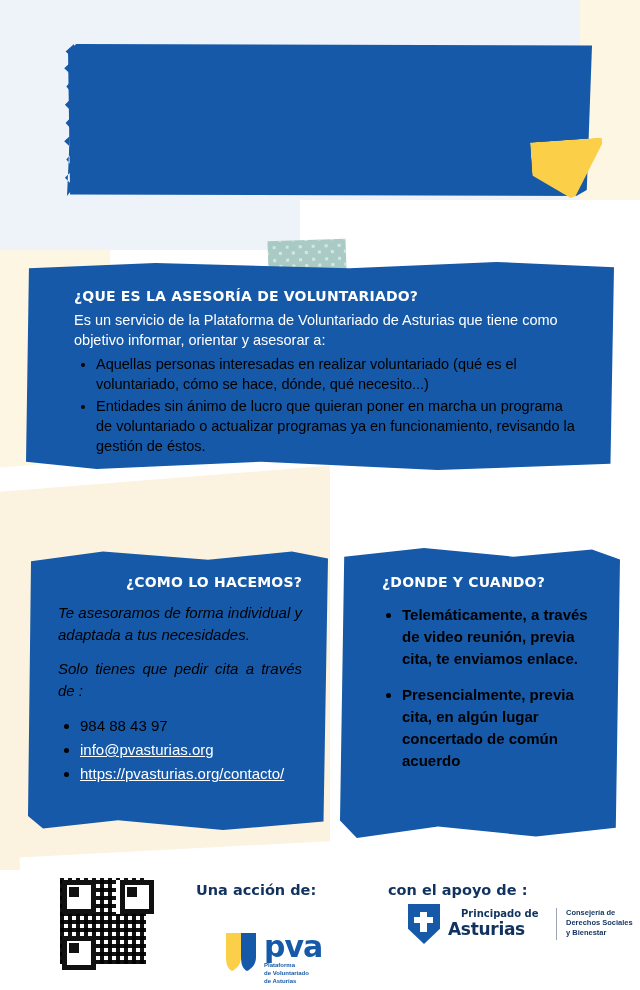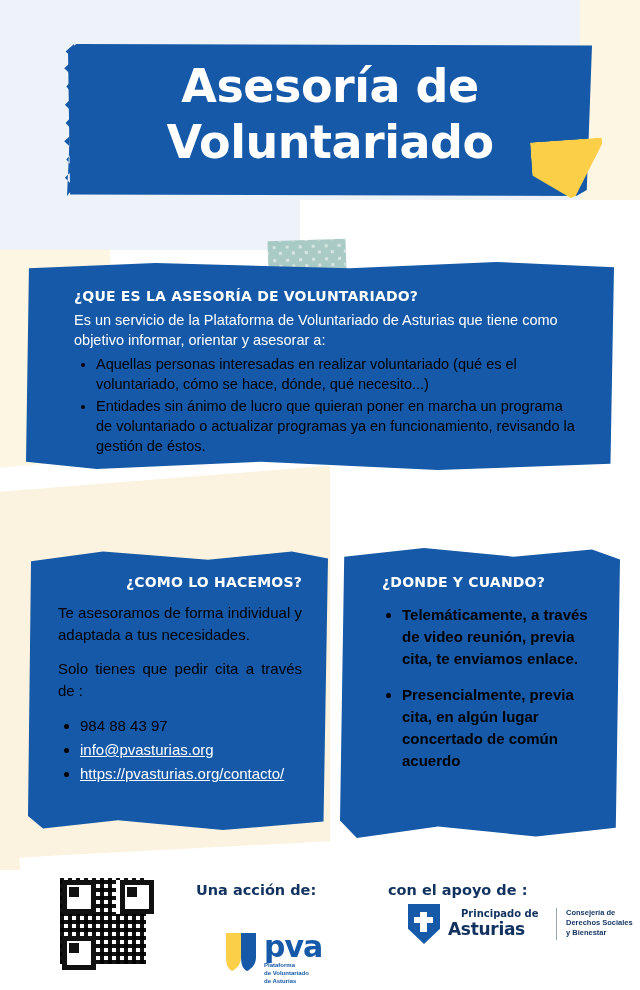--- a/index.html
+++ b/index.html
@@ -193,20 +193,21 @@
   
   .how-title {
     text-align: right;
     font-size: 15px;
   }
   .how-p {
     margin: 12px 0 0 0;
     font-size: 15px;
     line-height: 22px;
     text-align: justify;
+    font-style: italic;
   }
   ul.how-list {
     margin: 12px 0 0 0;
     padding-left: 22px;
     font-size: 15px;
     line-height: 24px;
   }
   ul.how-list a,
   ul.how-list .link {
     color: #ffffff;
@@ -372,24 +373,20 @@
   <div class="bg-cream-top-right"></div>
   <div class="bg-white-right"></div>
   <div class="bg-cream-mid"></div>
   <div class="bg-slash"></div>
   <div class="bg-bottom-white"></div>
   <div class="bg-slash2"></div>
 
   <div class="header-torn"></div>
   <div class="header-block"></div>
   <div class="yellow-swoosh"></div>
-  <div class="header-title">
-    <div>Asesoría de</div>
-    <div>Voluntariado</div>
-  </div>
 
   <div class="tape"></div>
 
   <div class="panel panel-main"></div>
   <div class="panel-inner" style="left:26px; top:262px; width:588px; padding:26px 34px 0 48px;">
     <h2 class="section-title">¿QUE ES LA ASESORÍA DE VOLUNTARIADO?</h2>
     <p class="main-text">Es un servicio de la Plataforma de Voluntariado de Asturias que tiene como objetivo informar, orientar y asesorar a:</p>
     <ul class="bullets">
       <li>Aquellas personas interesadas en realizar voluntariado (qué es el voluntariado, cómo se hace, dónde, qué necesito...)</li>
       <li>Entidades sin ánimo de lucro que quieran poner en  marcha un programa de voluntariado o actualizar programas ya en funcionamiento, revisando la gestión de éstos.</li>

